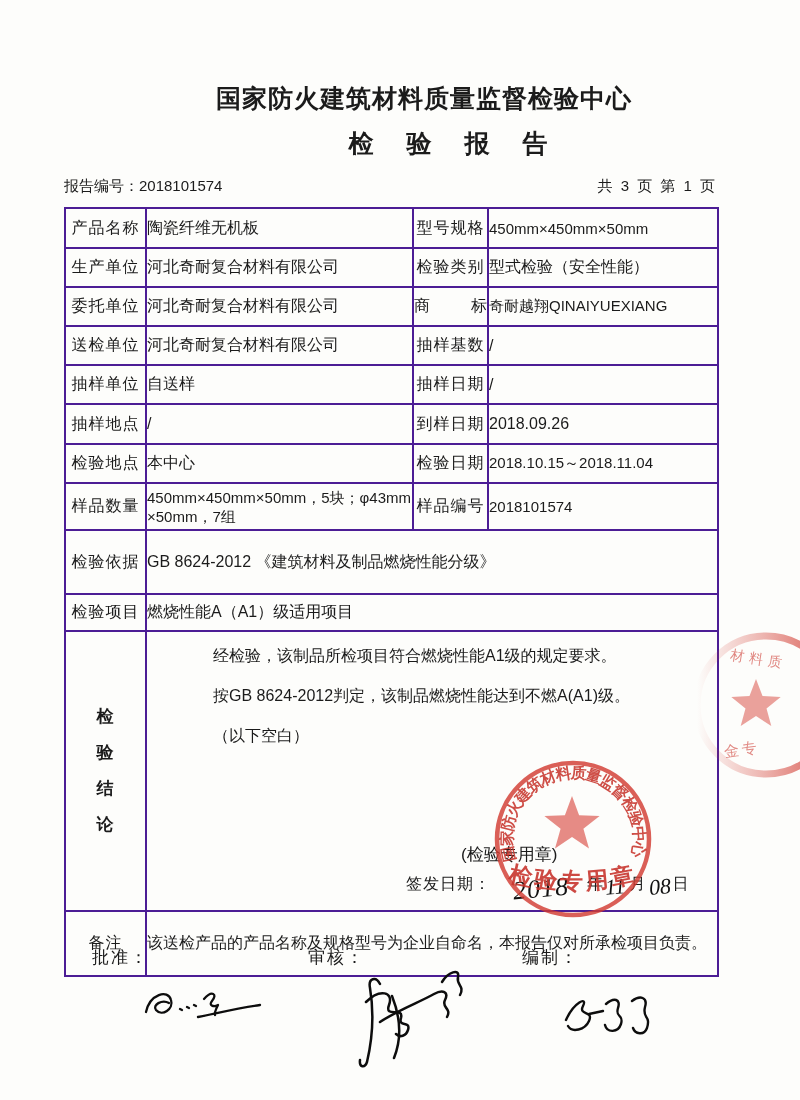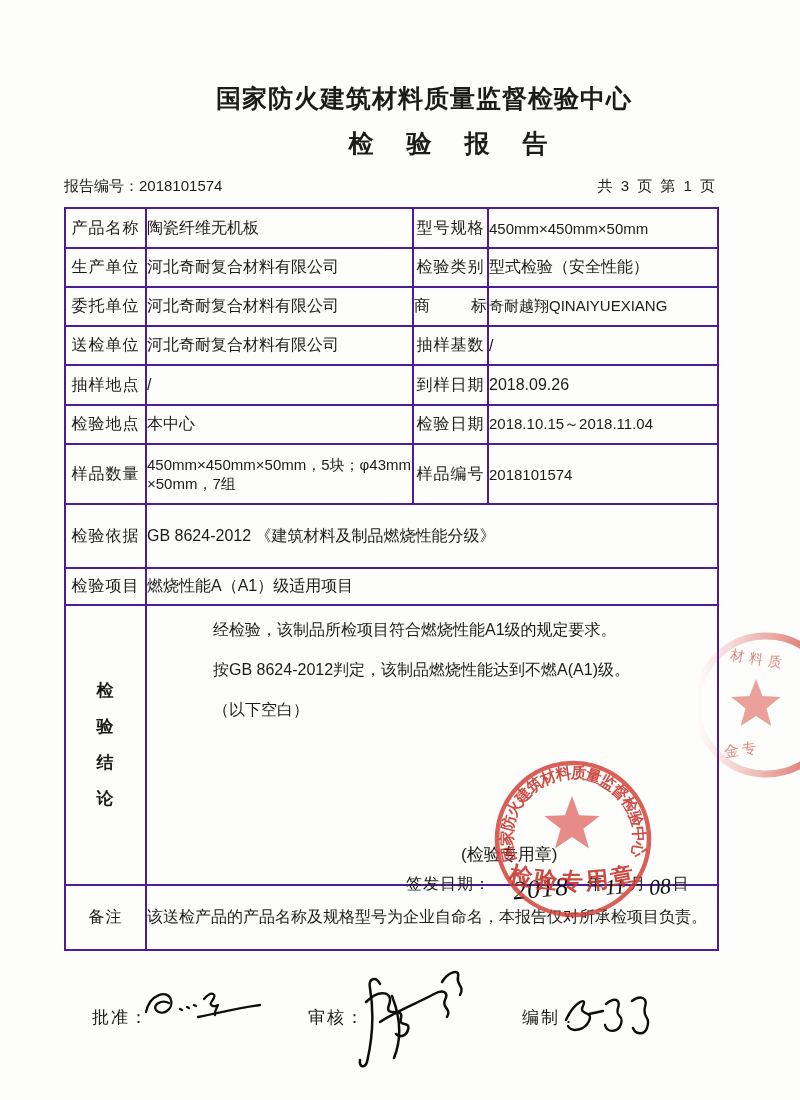--- a/index.html
+++ b/index.html
@@ -33,21 +33,21 @@
   .issue{position:absolute;left:406px;top:874px;display:flex;align-items:flex-start;
     font-size:16px;z-index:2;white-space:nowrap;}
   .issue .gapL{margin-right:22px;letter-spacing:1px;}
   .hand{font-family:"Liberation Serif","DejaVu Serif",serif;font-style:italic;
     display:inline-block;color:#111;transform:rotate(-5deg);}
   .hy{font-size:26px;letter-spacing:1px;margin-right:18px;}
   .hm{font-size:22px;margin:0 4px 0 2px;}
   .hd{font-size:22px;margin:0 1px 0 4px;}
   .stamp{position:absolute;left:480px;top:747px;z-index:3;}
   .edge-stamp{position:absolute;left:690px;top:618px;z-index:3;}
-  .sign-label{position:absolute;top:1006px;font-size:17px;letter-spacing:2px;}
+  .sign-label{position:absolute;top:946px;font-size:17px;letter-spacing:2px;}
   .sl1{left:92px;} .sl2{left:308px;} .sl3{left:522px;}
   .sig{position:absolute;z-index:1;}
   .sig1{left:136px;top:986px;} .sig2{left:344px;top:964px;} .sig3{left:556px;top:988px;}
 </style>
 </head>
 <body>
 
 <div class="page">
 
   <div class="title1">国家防火建筑材料质量监督检验中心</div>
@@ -84,33 +84,39 @@
       <td class="val">河北奇耐复合材料有限公司</td>
       <td class="lab jlab">商标</td>
       <td class="val val2">奇耐越翔QINAIYUEXIANG</td>
     </tr>
     <tr style="height:39px">
       <td class="lab">送检单位</td>
       <td class="val">河北奇耐复合材料有限公司</td>
       <td class="lab">抽样基数</td>
       <td class="val">/</td>
     </tr>
+    <tr style="height:39px">
+      <td class="lab">抽样单位</td>
+      <td class="val">自送样</td>
+      <td class="lab">抽样日期</td>
+      <td class="val">/</td>
+    </tr>
     <tr style="height:40px">
       <td class="lab">抽样地点</td>
       <td class="val">/</td>
       <td class="lab">到样日期</td>
       <td class="val">2018.09.26</td>
     </tr>
     <tr style="height:39px">
       <td class="lab">检验地点</td>
       <td class="val">本中心</td>
       <td class="lab">检验日期</td>
       <td class="val val2">2018.10.15～2018.11.04</td>
     </tr>
-    <tr style="height:60px">
+    <tr style="height:47px">
       <td class="lab">样品数量</td>
       <td class="val wrapcell">450mm×450mm×50mm，5块；φ43mm×50mm，7组</td>
       <td class="lab">样品编号</td>
       <td class="val val2">2018101574</td>
     </tr>
 
     <tr style="height:64px">
       <td class="lab">检验依据</td>
       <td class="val" colspan="3">GB 8624-2012 《建筑材料及制品燃烧性能分级》</td>
     </tr>

